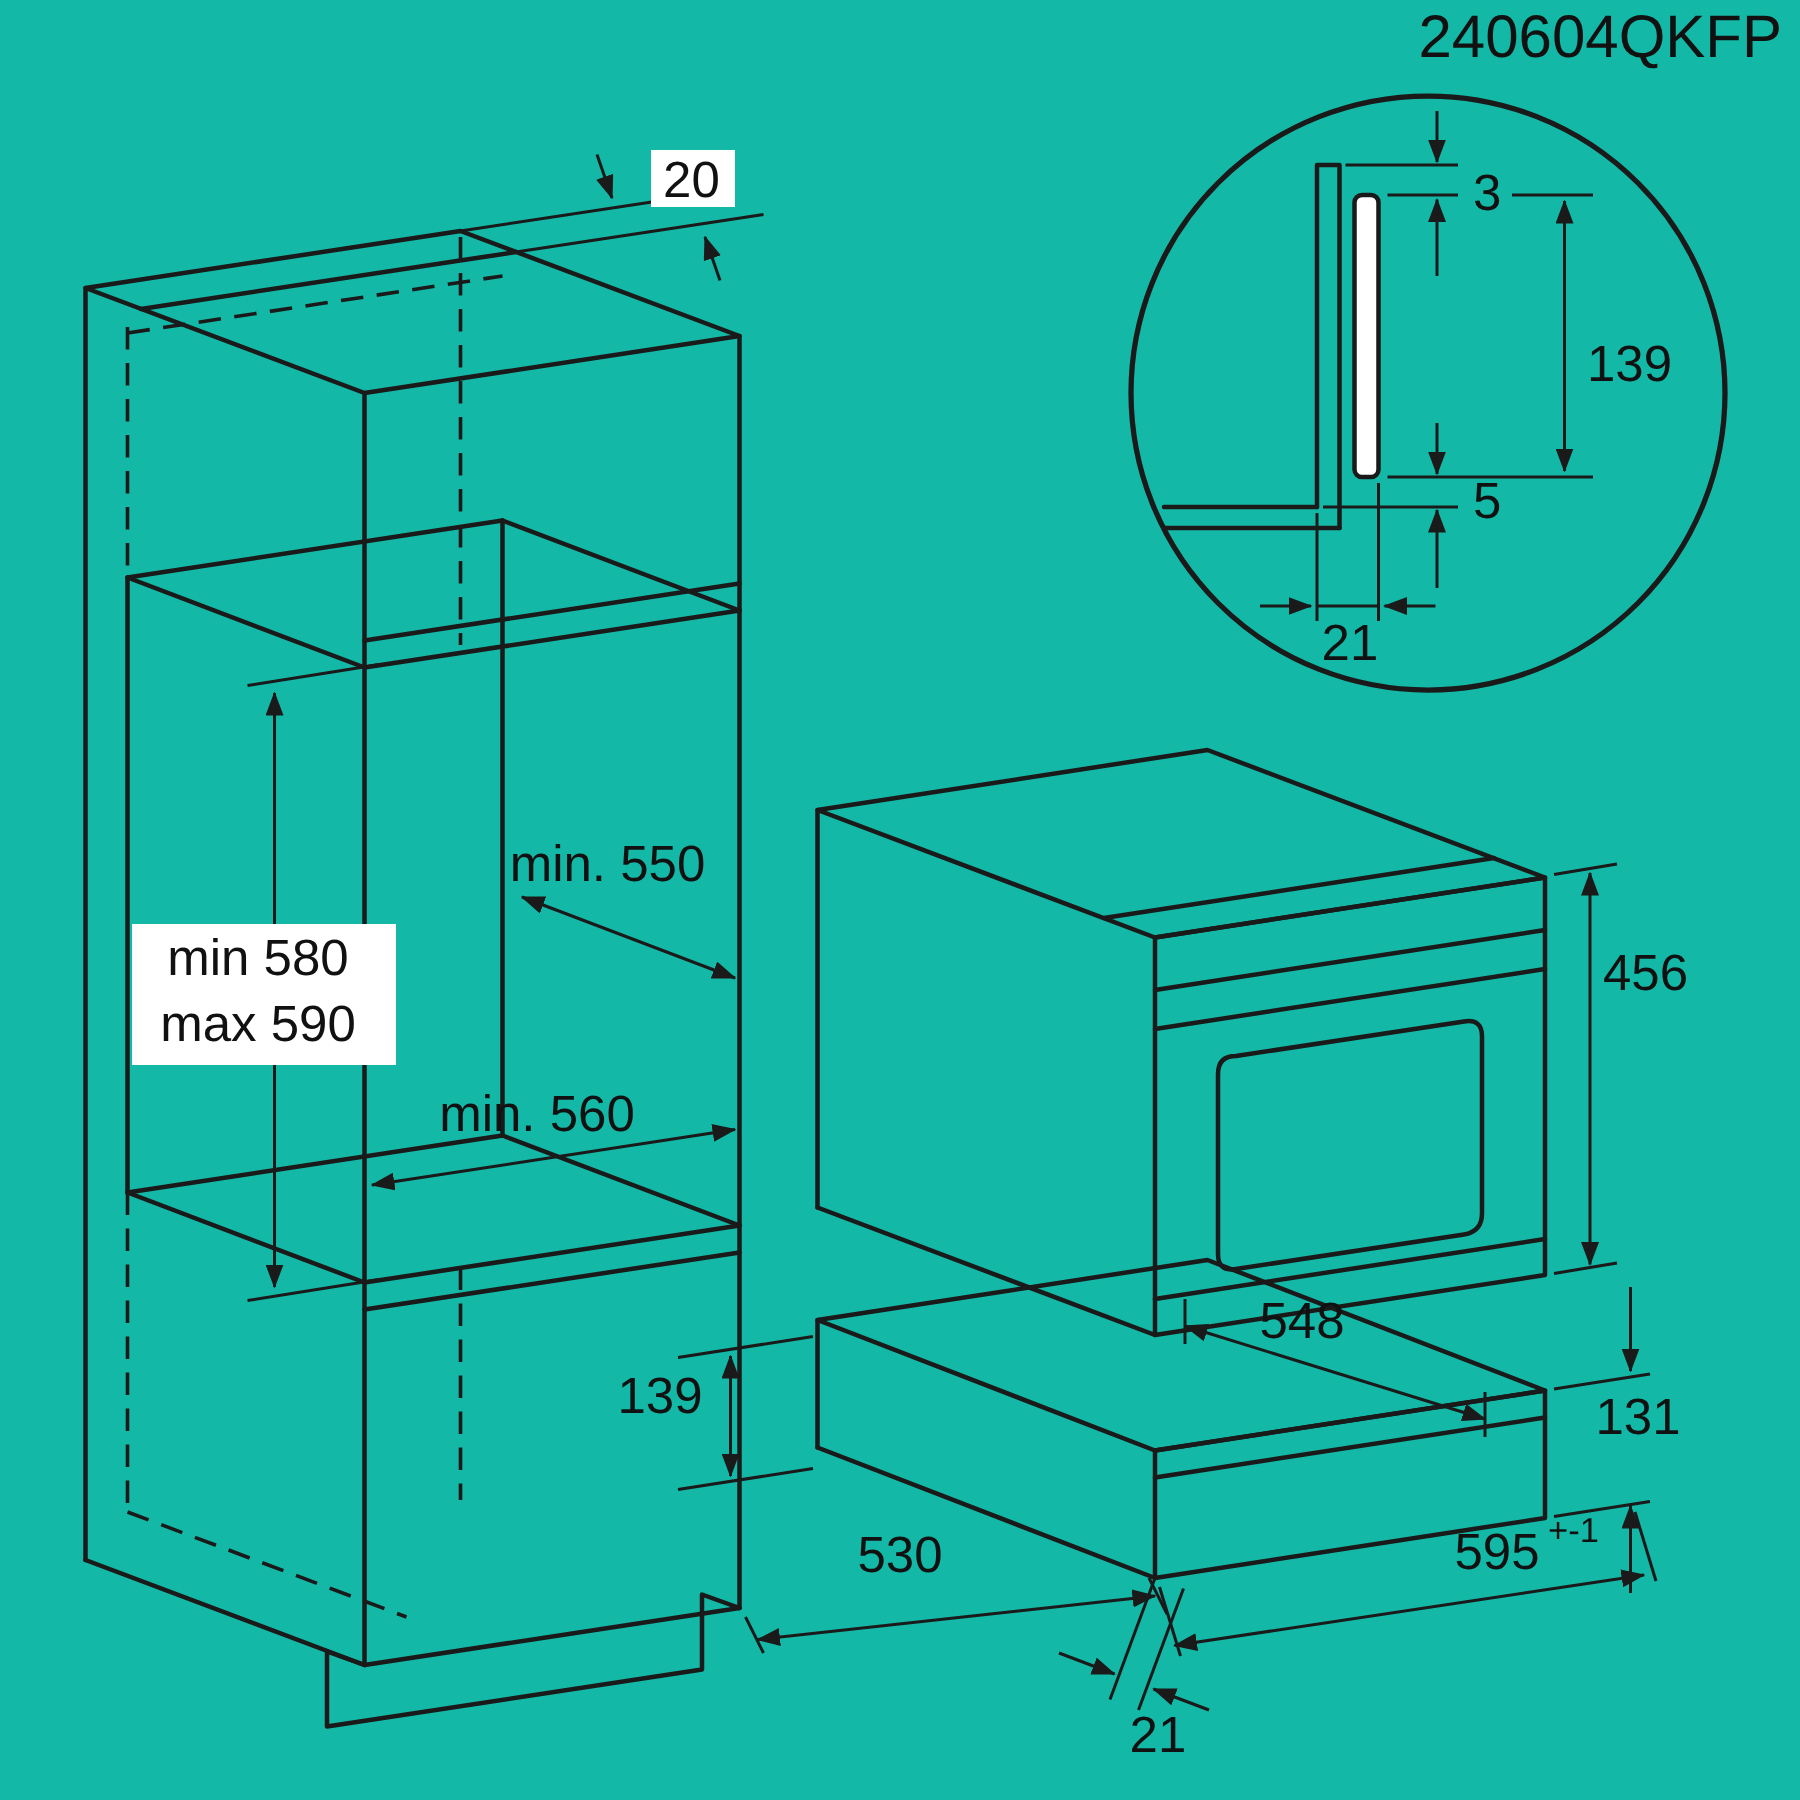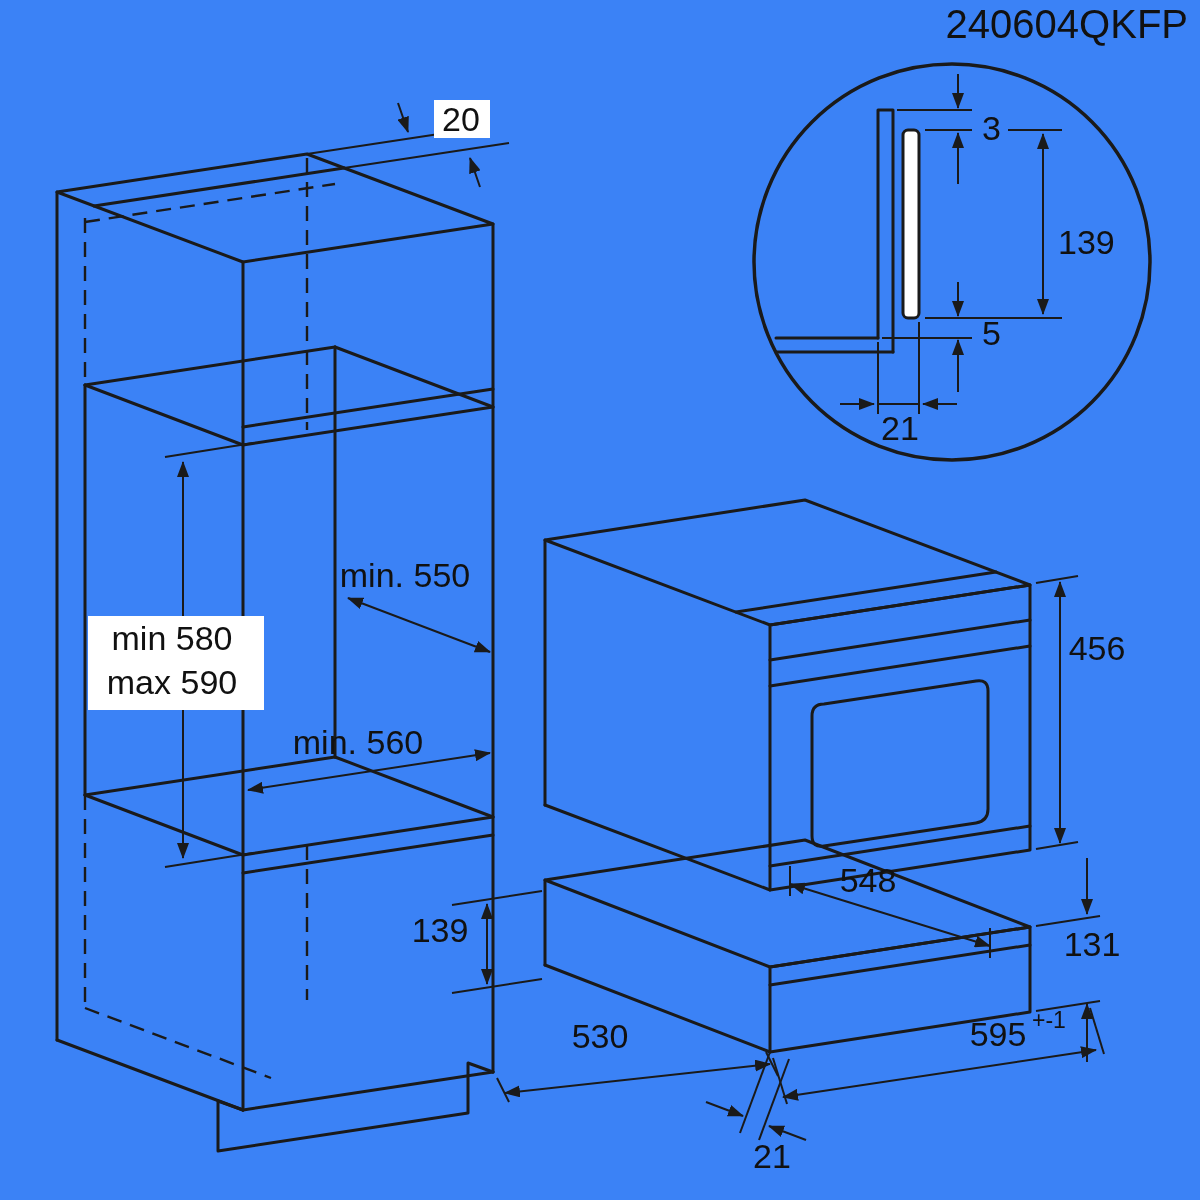--- a/index.html
+++ b/index.html
@@ -1,16 +1,16 @@
 <!DOCTYPE html>
 <html><head>
 <meta charset="utf-8">
 <style>
   html,body{margin:0;padding:0;background:#ffffff;}
-  .canvas{width:1200px;height:1200px;background:#3b82f6;position:relative;overflow:hidden;text-align:right;}
+  .canvas{width:1200px;height:1200px;background:#14b8a6;position:relative;overflow:hidden;text-align:right;}
   svg{display:block;}
   .ln{stroke:#1a1a1a;fill:none;stroke-width:3;stroke-linecap:round;stroke-linejoin:round;}
   .thick{stroke-width:3.5;}
   .dash{stroke:#1a1a1a;fill:none;stroke-width:2.4;stroke-dasharray:15 9;stroke-linecap:butt;}
   .dim{stroke:#1a1a1a;fill:none;stroke-width:2;stroke-linecap:butt;}
   .halo{fill:#ffffff;stroke:none;}
   text{fill:#111111;font-family:"Liberation Sans",sans-serif;font-size:34px;}
   .t40{font-size:40px;}
   .t23{font-size:23px;}
   .mid{text-anchor:middle;}

